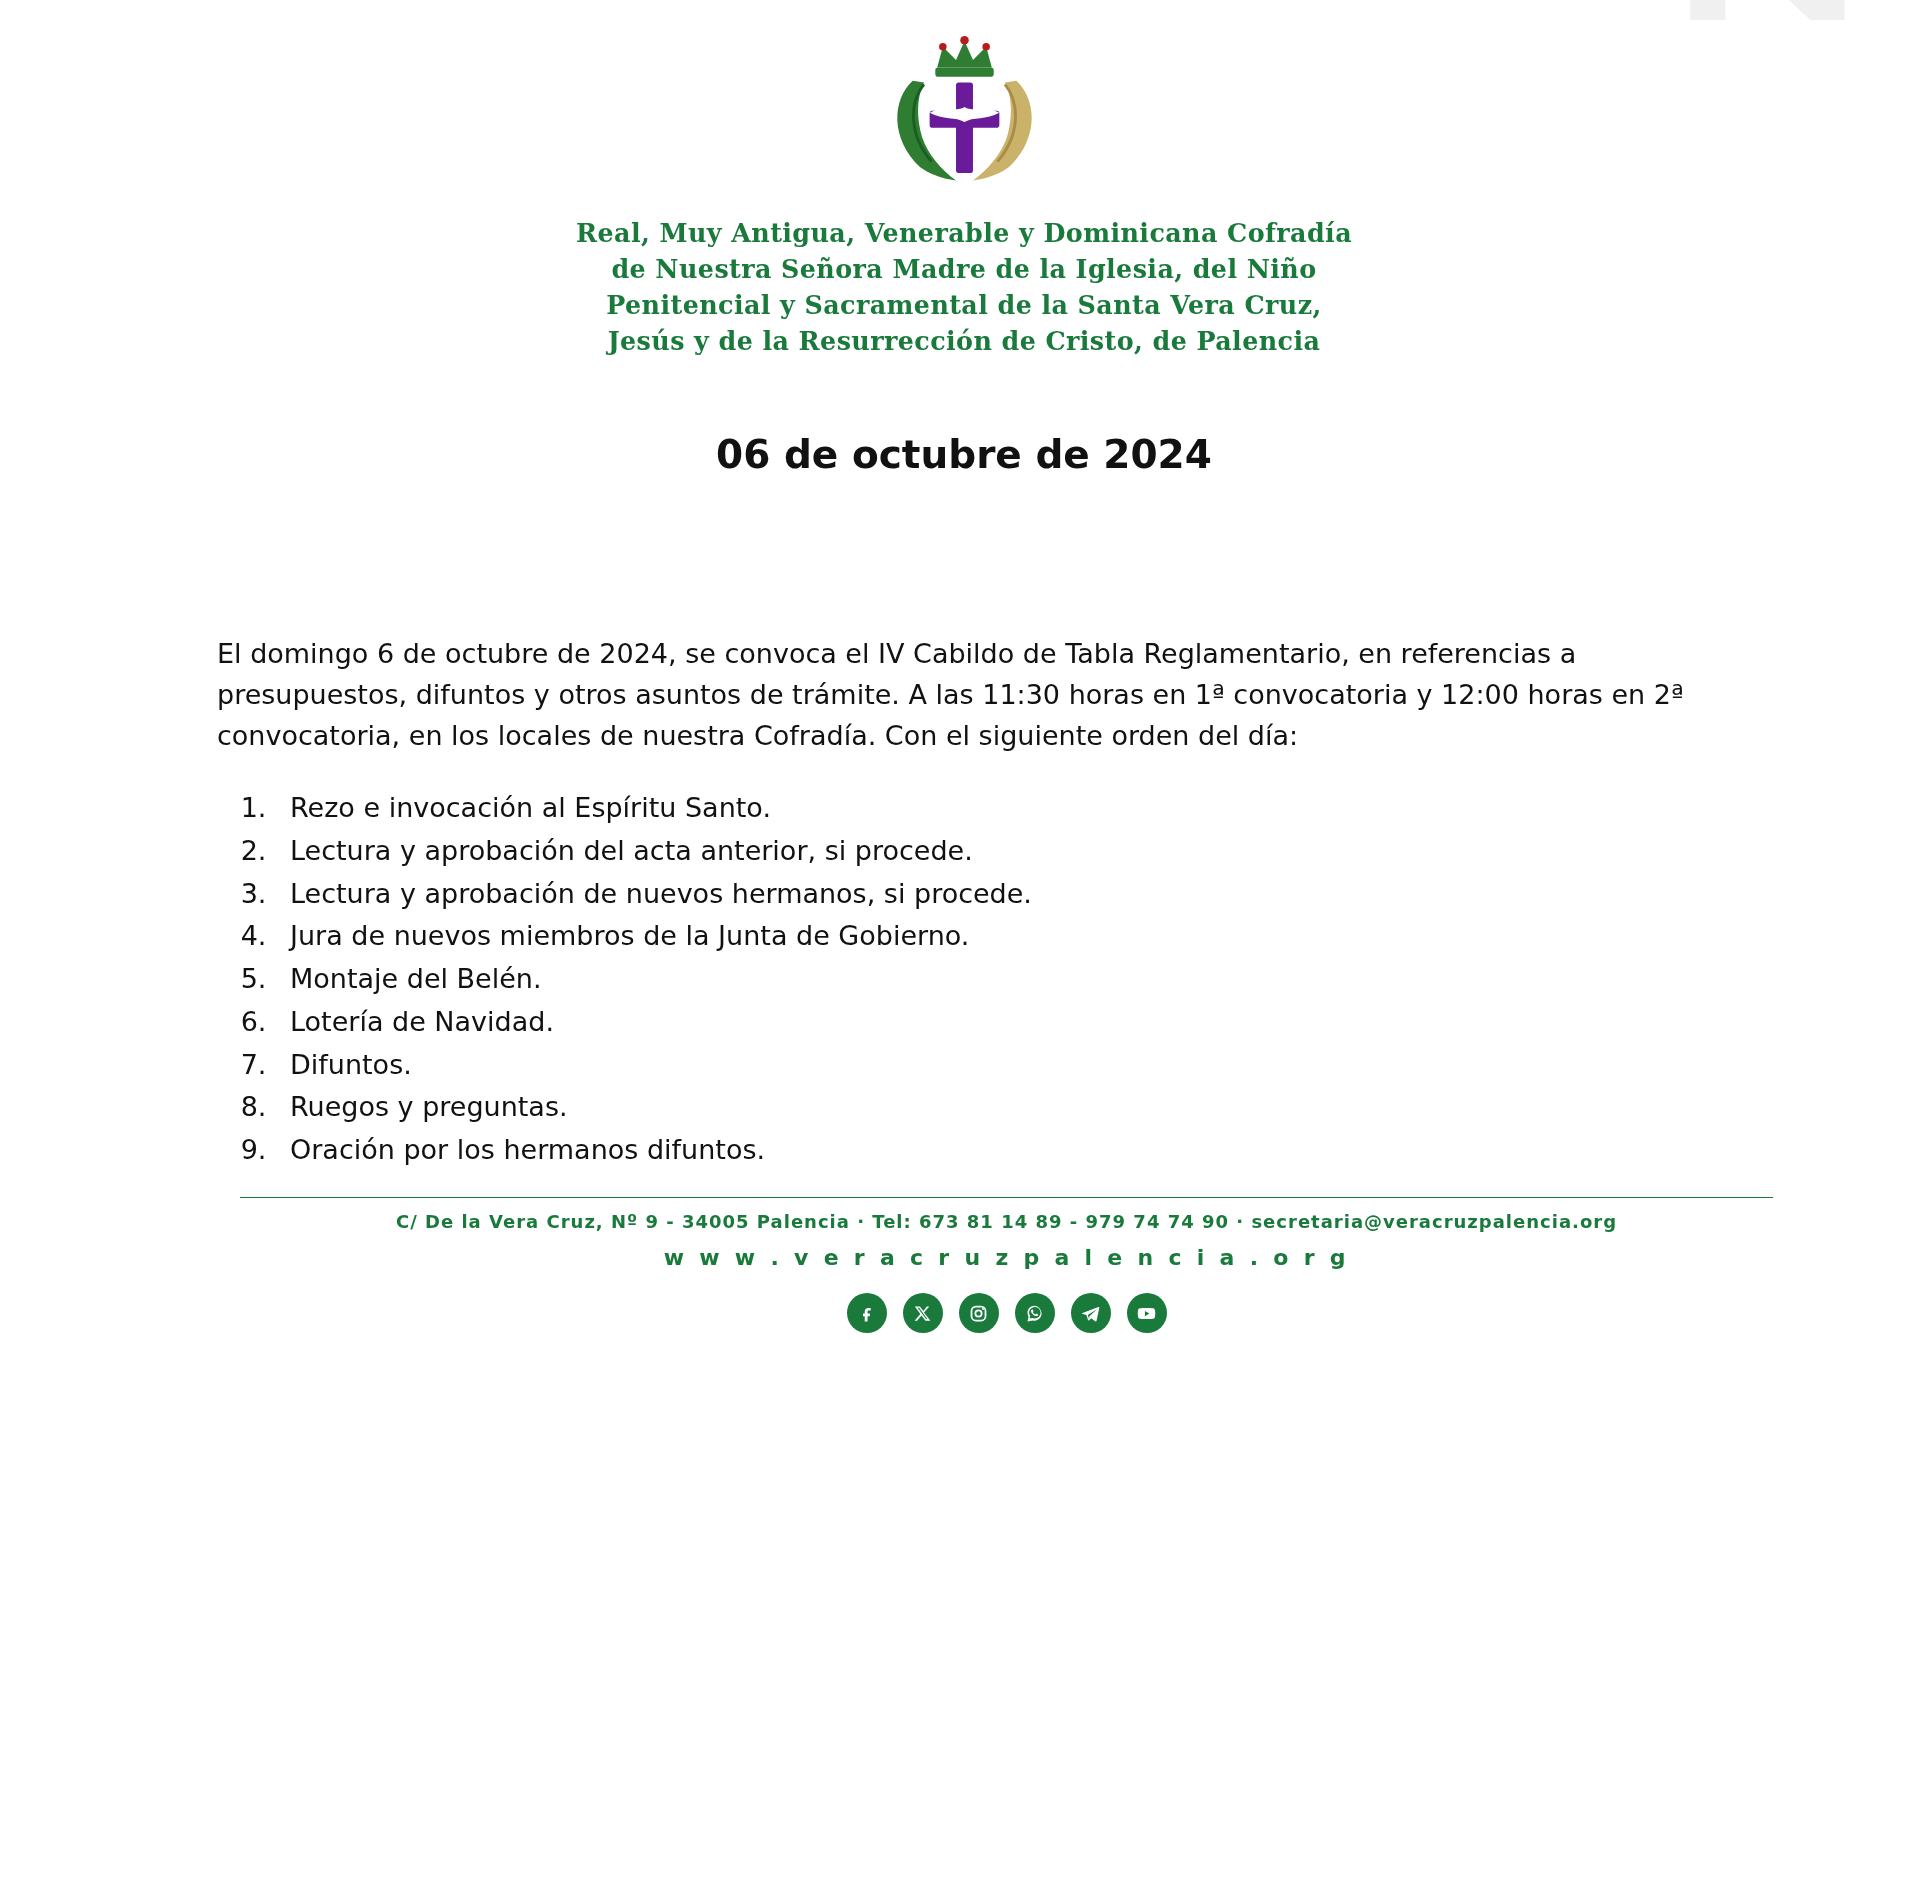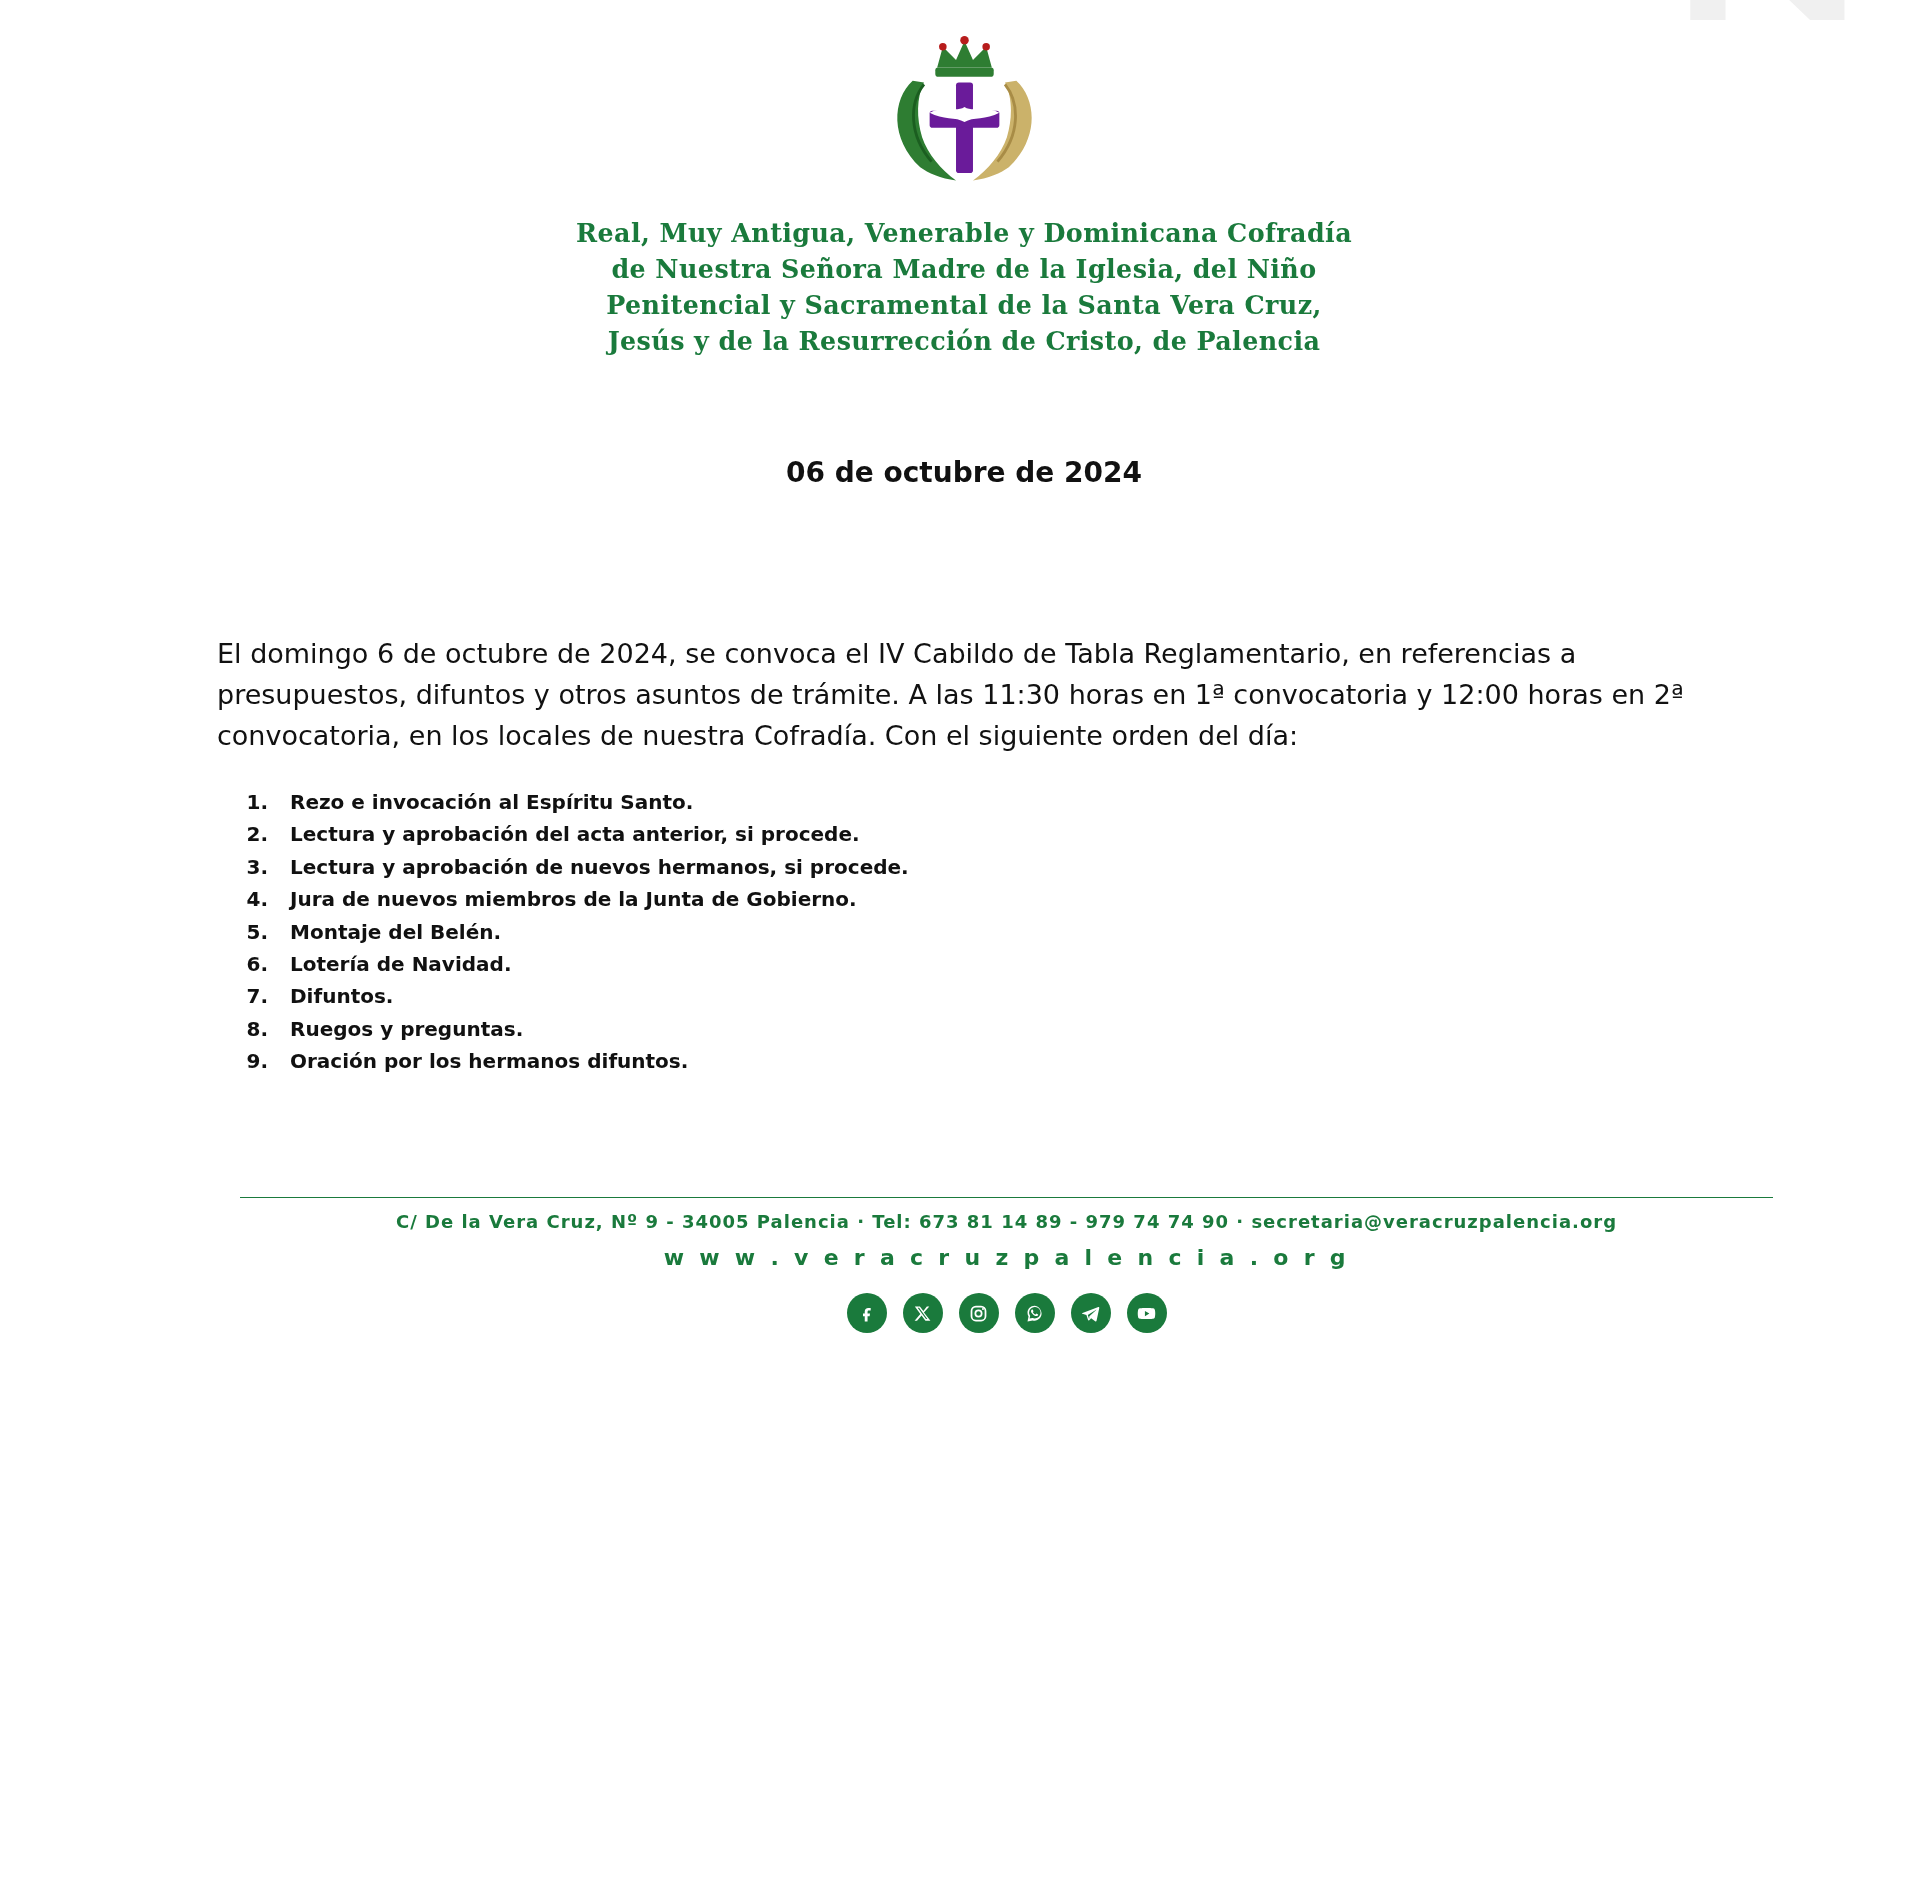--- a/index.html
+++ b/index.html
@@ -91,22 +91,22 @@
   .doc-title .line1 {
     font-family: "DejaVu Sans", sans-serif;
     font-weight: 700;
     font-size: 41px;
     letter-spacing: 0.2px;
     color: #111;
   }
   .doc-title .line2 {
     font-family: "DejaVu Sans", sans-serif;
     font-weight: 700;
-    font-size: 28px;
-    margin-top: 28px;
+    font-size: 39px;
+    margin-top: 4px;
     color: #111;
   }
 
   
   .body-block {
     position: absolute;
     left: 217px;
     top: 633px;
     width: 1544px;
   }
@@ -114,24 +114,23 @@
     font-family: "DejaVu Sans", sans-serif;
     font-size: 27px;
     line-height: 1.52;
     color: #111;
     margin: 0;
   }
   ol.agenda {
     margin: 32px 0 0 0;
     padding-left: 58px;
     font-family: "DejaVu Sans", sans-serif;
-    font-size: 20px;
+    font-size: 27px;
     line-height: 1.48;
     color: #111;
-    font-weight: bold;
   }
   ol.agenda li {
     padding-left: 15px;
     margin-bottom: 2.8px;
   }
 
   
   .footer {
     position: absolute;
     left: 240px;

